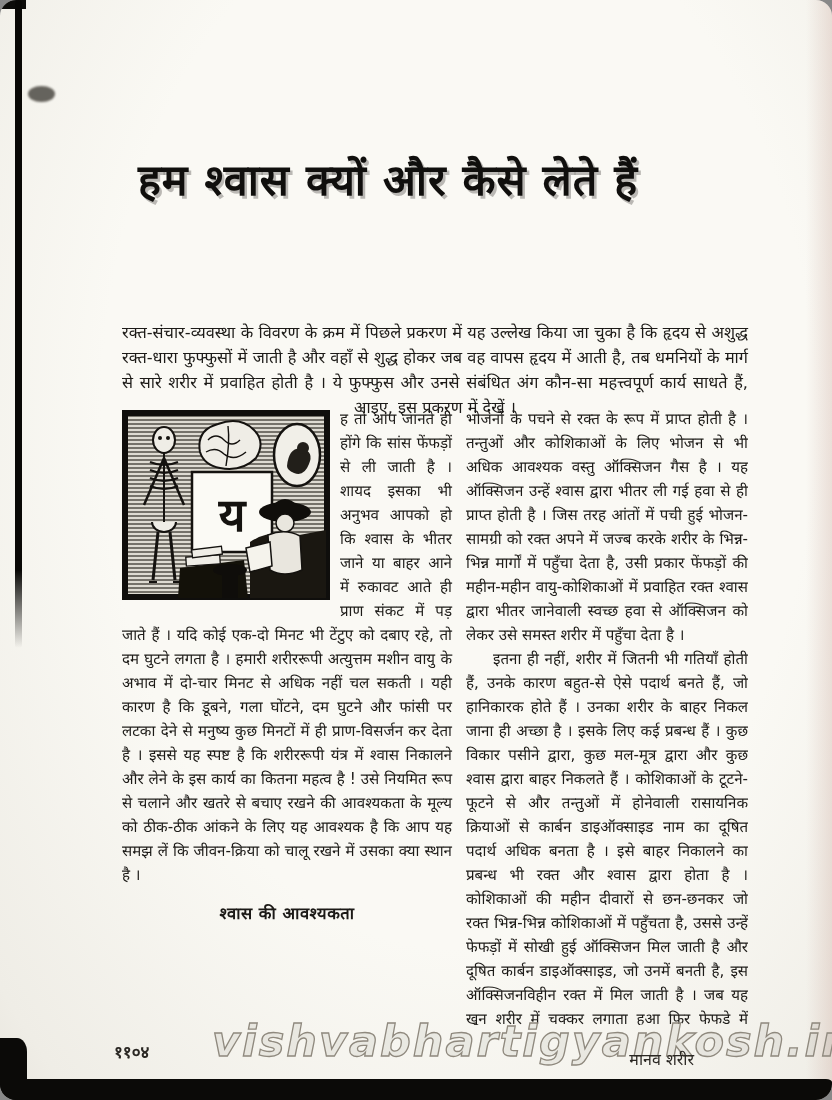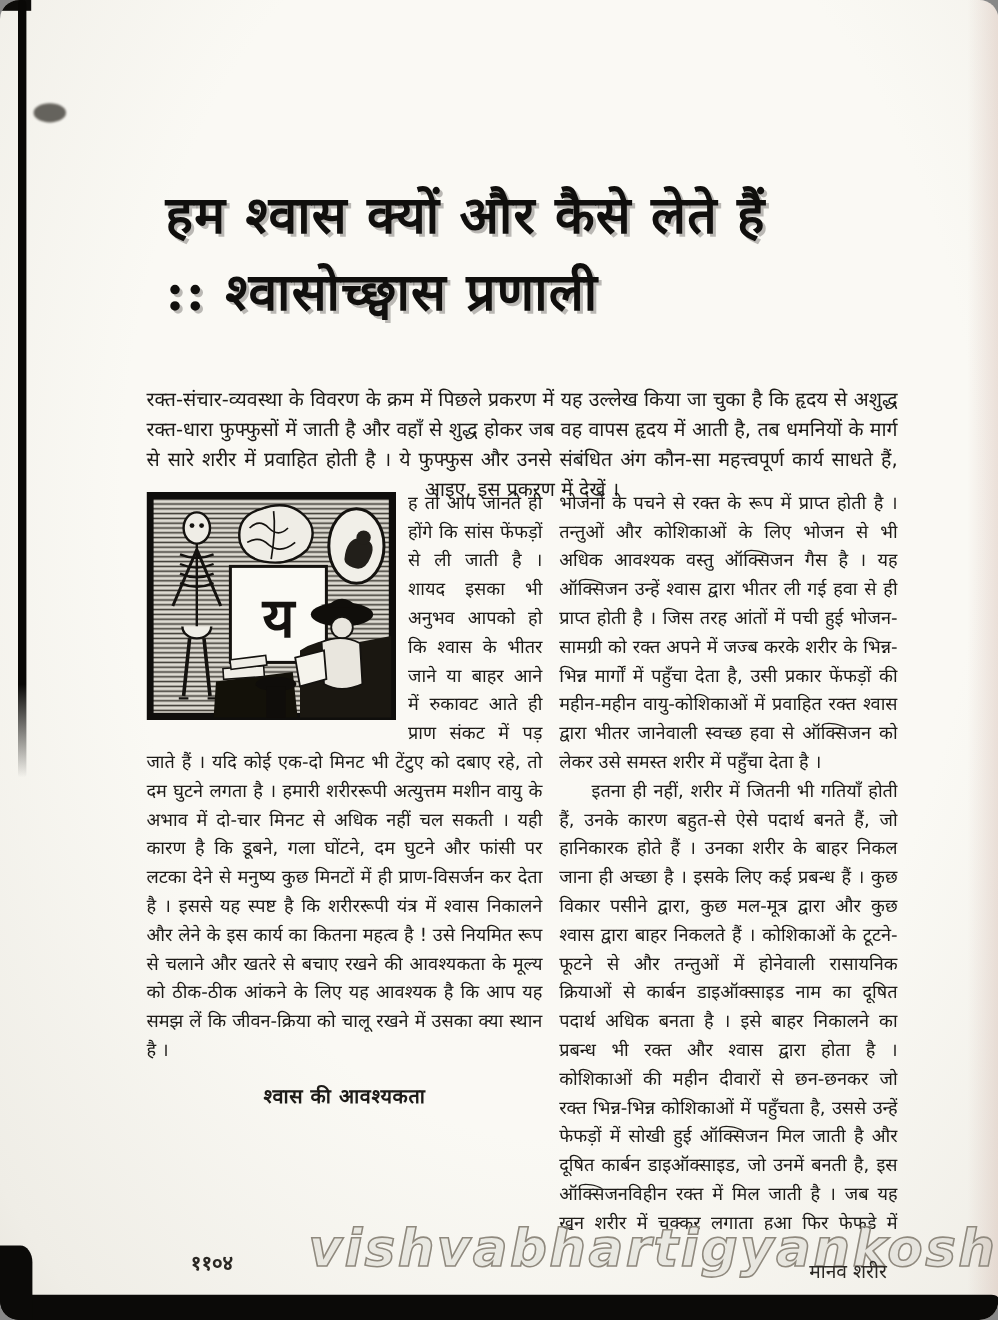--- a/index.html
+++ b/index.html
@@ -45,40 +45,39 @@
   .col p{margin:0;}
 
   
   .initial-art{float:left;width:208px;height:190px;margin:3px 10px 5px 0;}
   .initial-art svg{display:block;width:100%;height:100%;}
 
   .subheading{text-align:center;font-weight:700;font-size:16.5px;margin:15px 0 11px;letter-spacing:.5px;}
   .indent{text-indent:27px;}
 
   
-  .footer{position:absolute;left:0;top:1008px;width:716px;height:70px;margin-left:45px;}
+  .footer{position:absolute;left:0;top:1008px;width:716px;height:70px;}
   .page-number{position:absolute;left:114px;top:32px;font-size:17px;font-weight:700;color:#2a2723;}
   .watermark{position:absolute;left:212px;top:8px;font-size:43px;font-style:italic;font-weight:700;
     letter-spacing:2px;color:rgba(120,114,104,.10);
     -webkit-text-stroke:1.3px #8f897e;white-space:nowrap;}
   .running-title{position:absolute;right:22px;top:40px;font-size:16px;color:#2a2723;}
 </style>
 </head>
 <body>
 
 <div class="page">
 
   <div class="art-top-left-mark"></div>
   <div class="art-left-line"></div>
   <div class="art-smudge"></div>
   <div class="art-right-shade"></div>
 
   <div class="title">
     <div>हम श्वास क्यों और कैसे लेते हैं</div>
-    <div>:: श्वासोच्छ्वास प्रणाली</div>
   </div>
 
   <p class="intro">रक्त-संचार-व्यवस्था के विवरण के क्रम में पिछले प्रकरण में यह उल्लेख किया जा चुका है कि हृदय से अशुद्ध रक्त-धारा फुफ्फुसों में जाती है और वहाँ से शुद्ध होकर जब वह वापस हृदय में आती है, तब धमनियों के मार्ग से सारे शरीर में प्रवाहित होती है । ये फुफ्फुस और उनसे संबंधित अंग कौन-सा महत्त्वपूर्ण कार्य साधते हैं, आइए, इस प्रकरण में देखें ।</p>
 
   <div class="columns">
 
     <div class="col col-left">
       <div class="initial-art">
         <svg viewBox="0 0 208 190">
           <defs>

